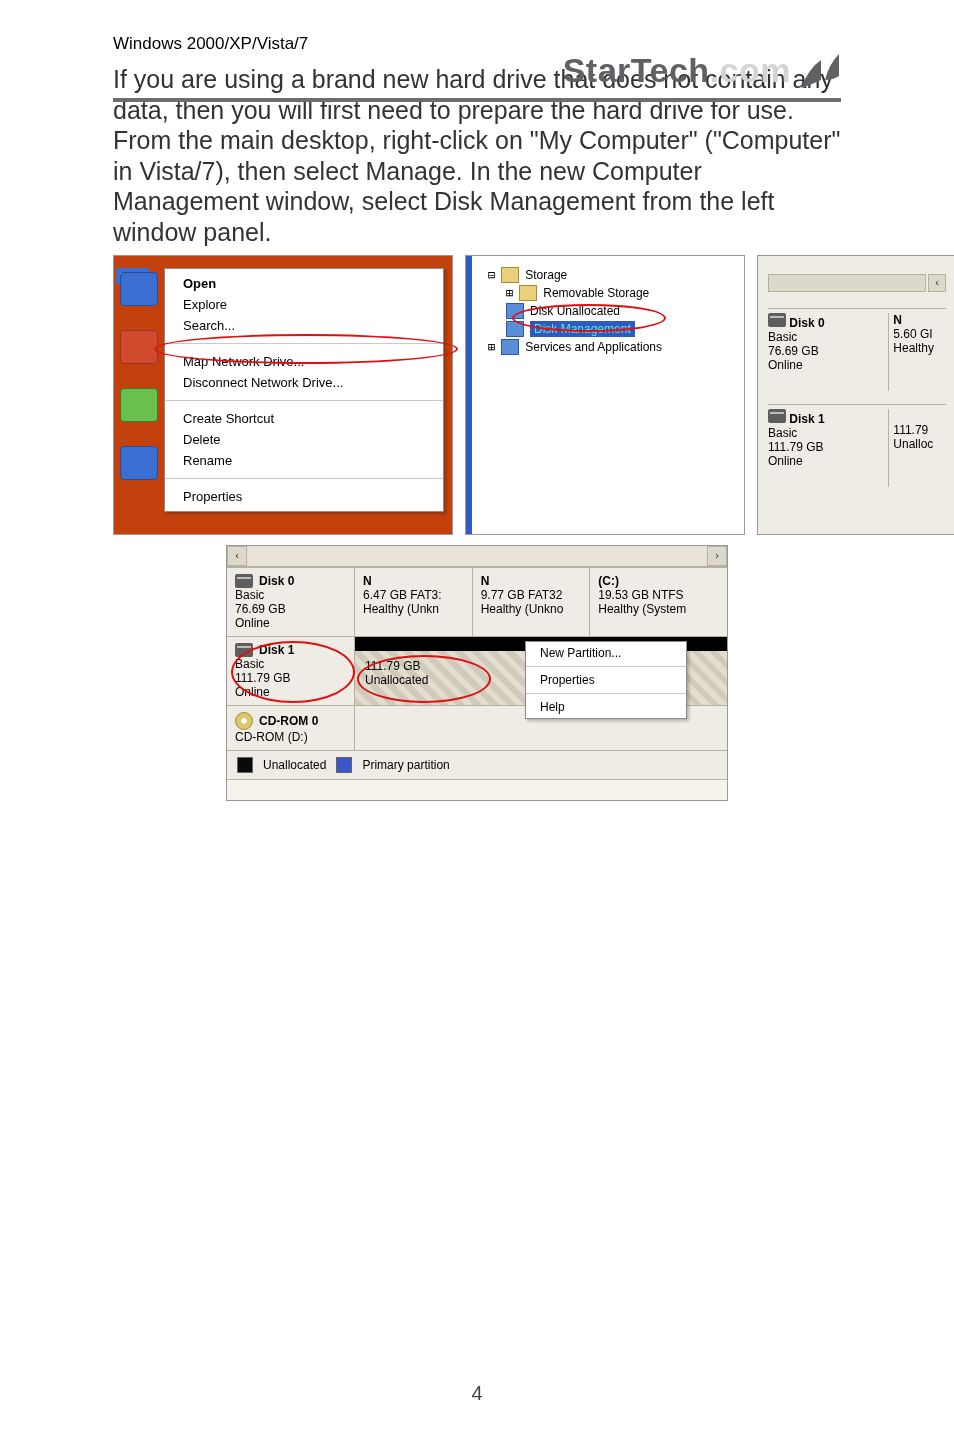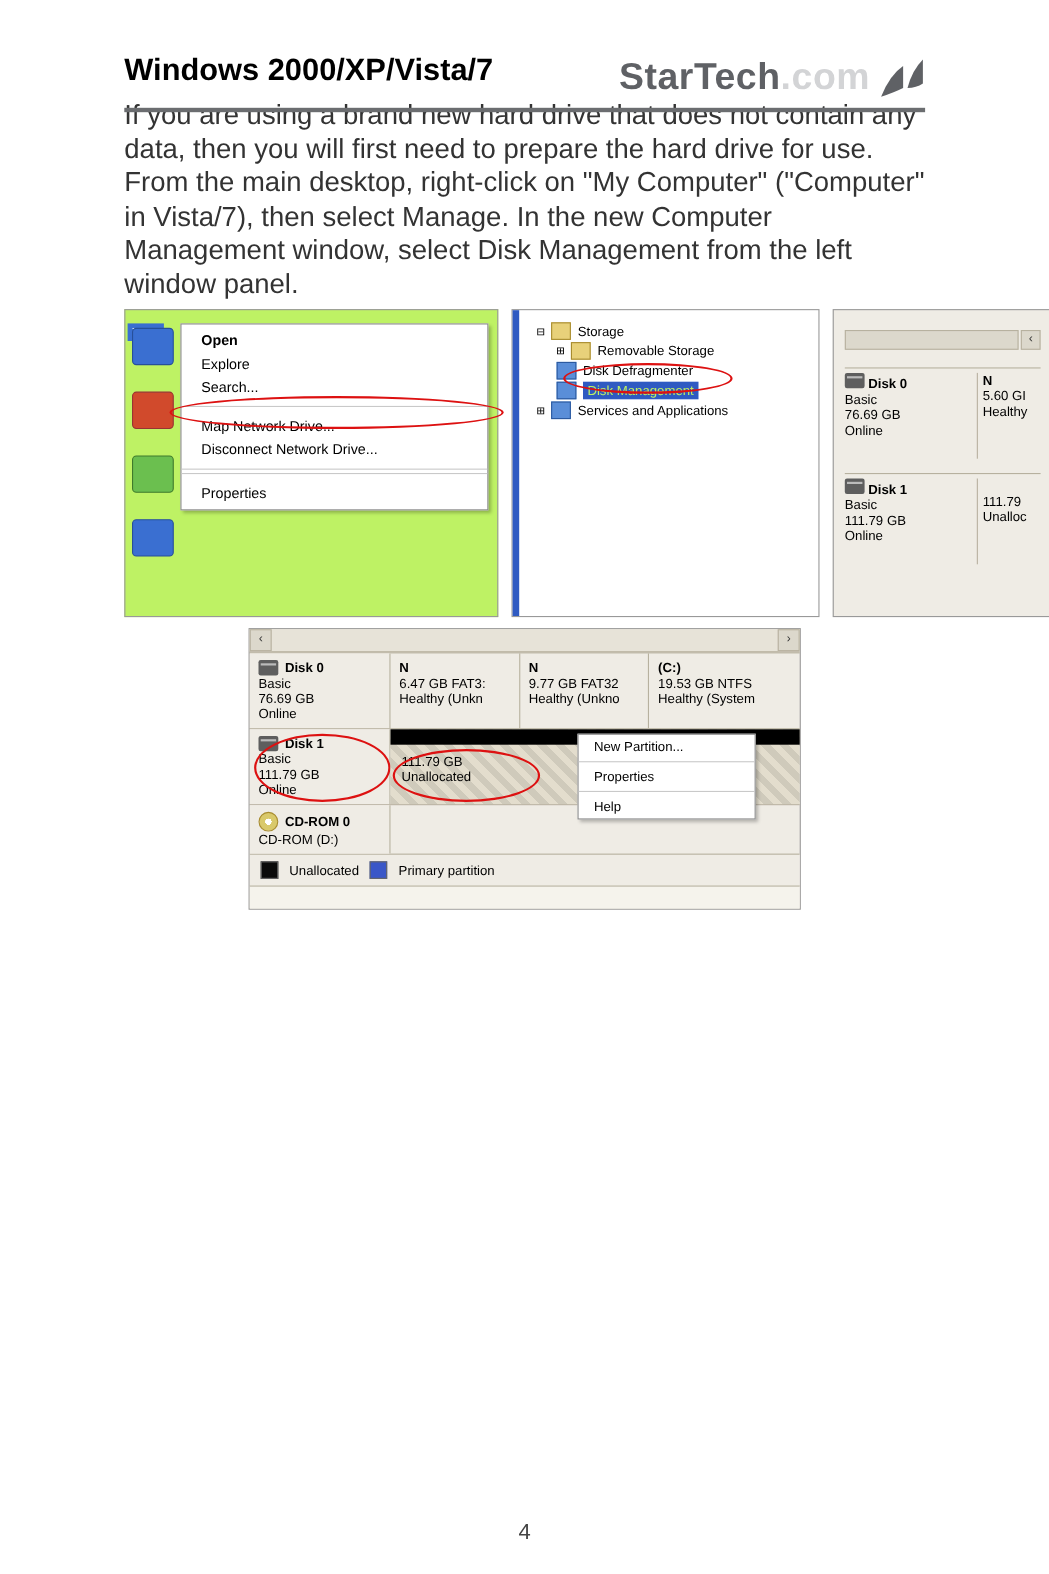--- a/index.html
+++ b/index.html
@@ -4,45 +4,45 @@
 <style>
   html,body{margin:0;padding:0;background:#fff;font-family:Arial,Helvetica,sans-serif;color:#000}
   .page{width:838px;min-height:1431px;margin:0 auto;position:relative;box-sizing:border-box;padding:30px 55px 0 55px}
   .brand-bar{position:absolute;top:50px;right:55px;display:flex;align-items:center;gap:8px}
   .brand-text{font-size:34px;font-weight:700;color:#5f6165;letter-spacing:.5px}
   .brand-dot{font-size:34px;font-weight:700;color:#d3d4d6}
   .brand-logo{display:inline-block}
   .brand-logo svg{display:block}
   .hr{position:absolute;top:98px;left:55px;right:55px;height:4px;background:#6b6d70}
   h1.title{font-family:"Arial Narrow","Helvetica Condensed","Helvetica Neue Condensed",Arial,sans-serif;font-stretch:condensed;font-weight:700;font-size:52px;margin:105px 0 18px 0;color:#000}
-  h2.sub{font-size:28px;font-weight:700;margin:18px 0 10px 0}
+  h2.sub{font-size:17px;font-weight:400;margin:4px 0 10px 0}
   p.body{font-size:25px;line-height:1.22;margin:0 0 8px 0;color:#333}
   .figrow{display:flex;gap:12px;margin:6px 0 10px 0}
   .fig{border:1px solid #999;background:#f6f3ee;box-sizing:border-box}
   
-  .fig1{flex:0 0 340px;height:280px;position:relative;background:#bef264}
+  .fig1{flex:0 0 340px;height:280px;position:relative;background:#c2410c}
   .menu{position:absolute;left:50px;top:12px;right:8px;background:#fff;border:1px solid #8a8a8a;box-shadow:2px 2px 3px rgba(0,0,0,.25);font:13px Tahoma,Arial,sans-serif}
   .menu-sec{padding:4px 0}
   .menu-item{padding:3px 16px 3px 18px;color:#000}
   .menu-item.bold{font-weight:700}
   .menu-item.hl{background:#2f5ac2;color:#fff}
   .menu hr{border:none;border-top:1px solid #c9c9c9;margin:3px 0}
   .icon-stack{position:absolute;left:6px;top:16px;width:40px}
   .desk-icon{width:36px;height:32px;background:#3a6fd1;border:1px solid #274f99;margin-bottom:24px;border-radius:4px}
   .desktop-lbl{position:absolute;left:2px;top:12px;background:#3a6fd1;color:#fff;font:11px Tahoma;padding:2px 4px}
   .ellipse{position:absolute;border:2px solid #d11;border-radius:50%;pointer-events:none}
   .ell-manage{left:40px;top:78px;width:300px;height:26px}
   
   .fig2{flex:0 0 280px;height:280px;position:relative;background:#fff}
   .tree{position:absolute;left:12px;top:10px;font:12px Tahoma,Arial,sans-serif;color:#000}
   .tree-line{display:flex;align-items:center;gap:6px;padding:1px 0 1px 10px}
   .tree-indent{padding-left:28px}
   .tree-icon{width:16px;height:14px;display:inline-block;background:#e8d17a;border:1px solid #a88c2f}
   .tree-icon.blue{background:#5a8ed8;border-color:#2c5aa0}
-  .tree-sel{background:#2f5ac2;color:#bef264;padding:1px 4px}
+  .tree-sel{background:#2f5ac2;color:#5eead4;padding:1px 4px}
   .vbar{position:absolute;left:0;top:0;bottom:0;width:6px;background:#2f5ac2}
   .ell-dm{left:46px;top:48px;width:150px;height:24px;border-color:#d11}
   
   .fig3{flex:0 0 200px;height:280px;position:relative;background:#efece5}
   .scroll-top{position:absolute;left:10px;right:30px;top:18px;height:16px;background:#dcd8cc;border:1px solid #b7b19f}
   .scroll-btn{position:absolute;right:10px;top:18px;width:16px;height:16px;background:#dcd8cc;border:1px solid #b7b19f;font:11px/14px Arial;text-align:center;color:#333}
   .disk-block{position:absolute;left:10px;right:10px;border-top:1px solid #b7b19f;padding-top:4px;font:12px Tahoma,Arial,sans-serif}
   .disk-block .name{font-weight:700}
   .disk-block .sep{position:absolute;left:120px;top:4px;bottom:0;border-left:1px solid #b7b19f}
   .disk-block .left{display:inline-block;width:116px;vertical-align:top}
@@ -108,20 +108,25 @@
           <div class="menu-item bold">Open</div>
           <div class="menu-item">Explore</div>
           <div class="menu-item">Search...</div>
         </div>
           <hr>
         <div class="menu-sec">
           <div class="menu-item">Map Network Drive...</div>
           <div class="menu-item">Disconnect Network Drive...</div>
         </div>
           <hr>
+        <div class="menu-sec">
+          <div class="menu-item">Create Shortcut</div>
+          <div class="menu-item">Delete</div>
+          <div class="menu-item">Rename</div>
+        </div>
           <hr>
         <div class="menu-sec">
           <div class="menu-item">Properties</div>
         </div>
       </div>
       <div class="ellipse ell-manage"></div>
     </div>
 
     <div class="fig fig2">
       <div class="vbar"></div>
@@ -131,21 +136,21 @@
             <span class="tree-icon"></span>
             <span>Storage</span>
           </div>
         <div class="tree-line tree-indent">
             <span style="font-family:monospace">⊞</span>
             <span class="tree-icon"></span>
             <span>Removable Storage</span>
           </div>
         <div class="tree-line tree-indent">
             <span class="tree-icon blue"></span>
-            <span>Disk Defragmenter</span>
+            <span>Disk Unallocated</span>
           </div>
         <div class="tree-line tree-indent">
             <span class="tree-icon blue"></span>
             <span class="tree-sel">Disk Management</span>
           </div>
         <div class="tree-line">
             <span style="font-family:monospace">⊞</span>
             <span class="tree-icon blue"></span>
             <span>Services and Applications</span>
           </div>

